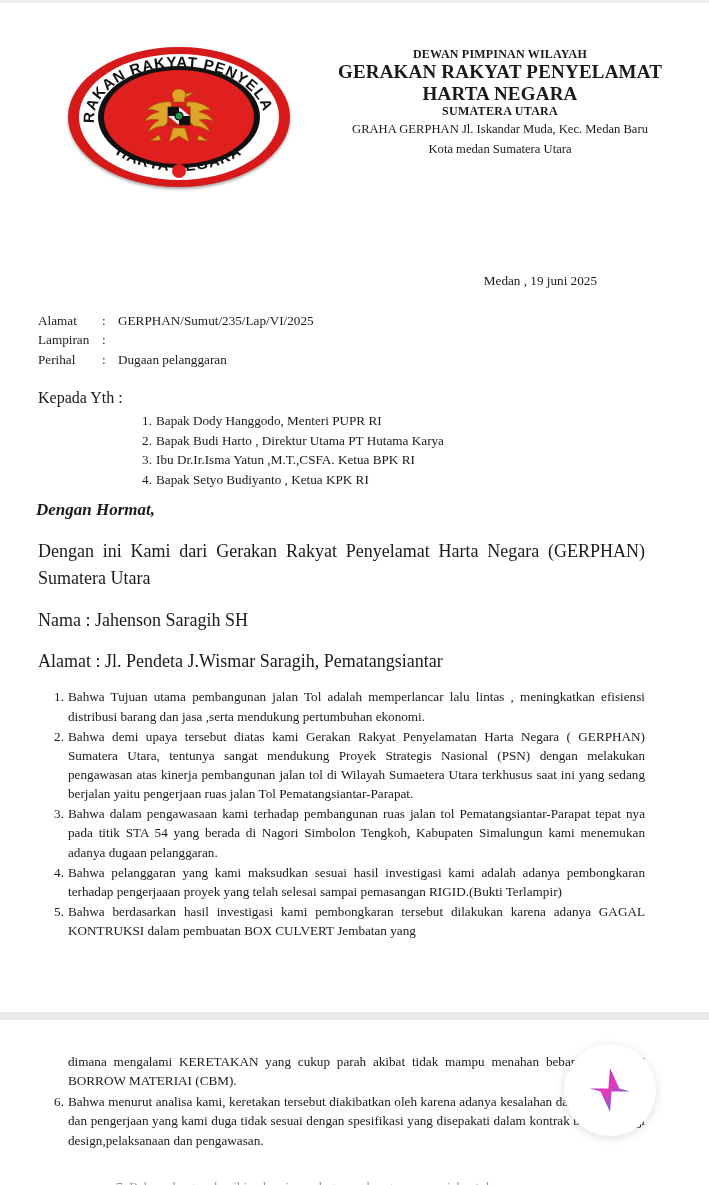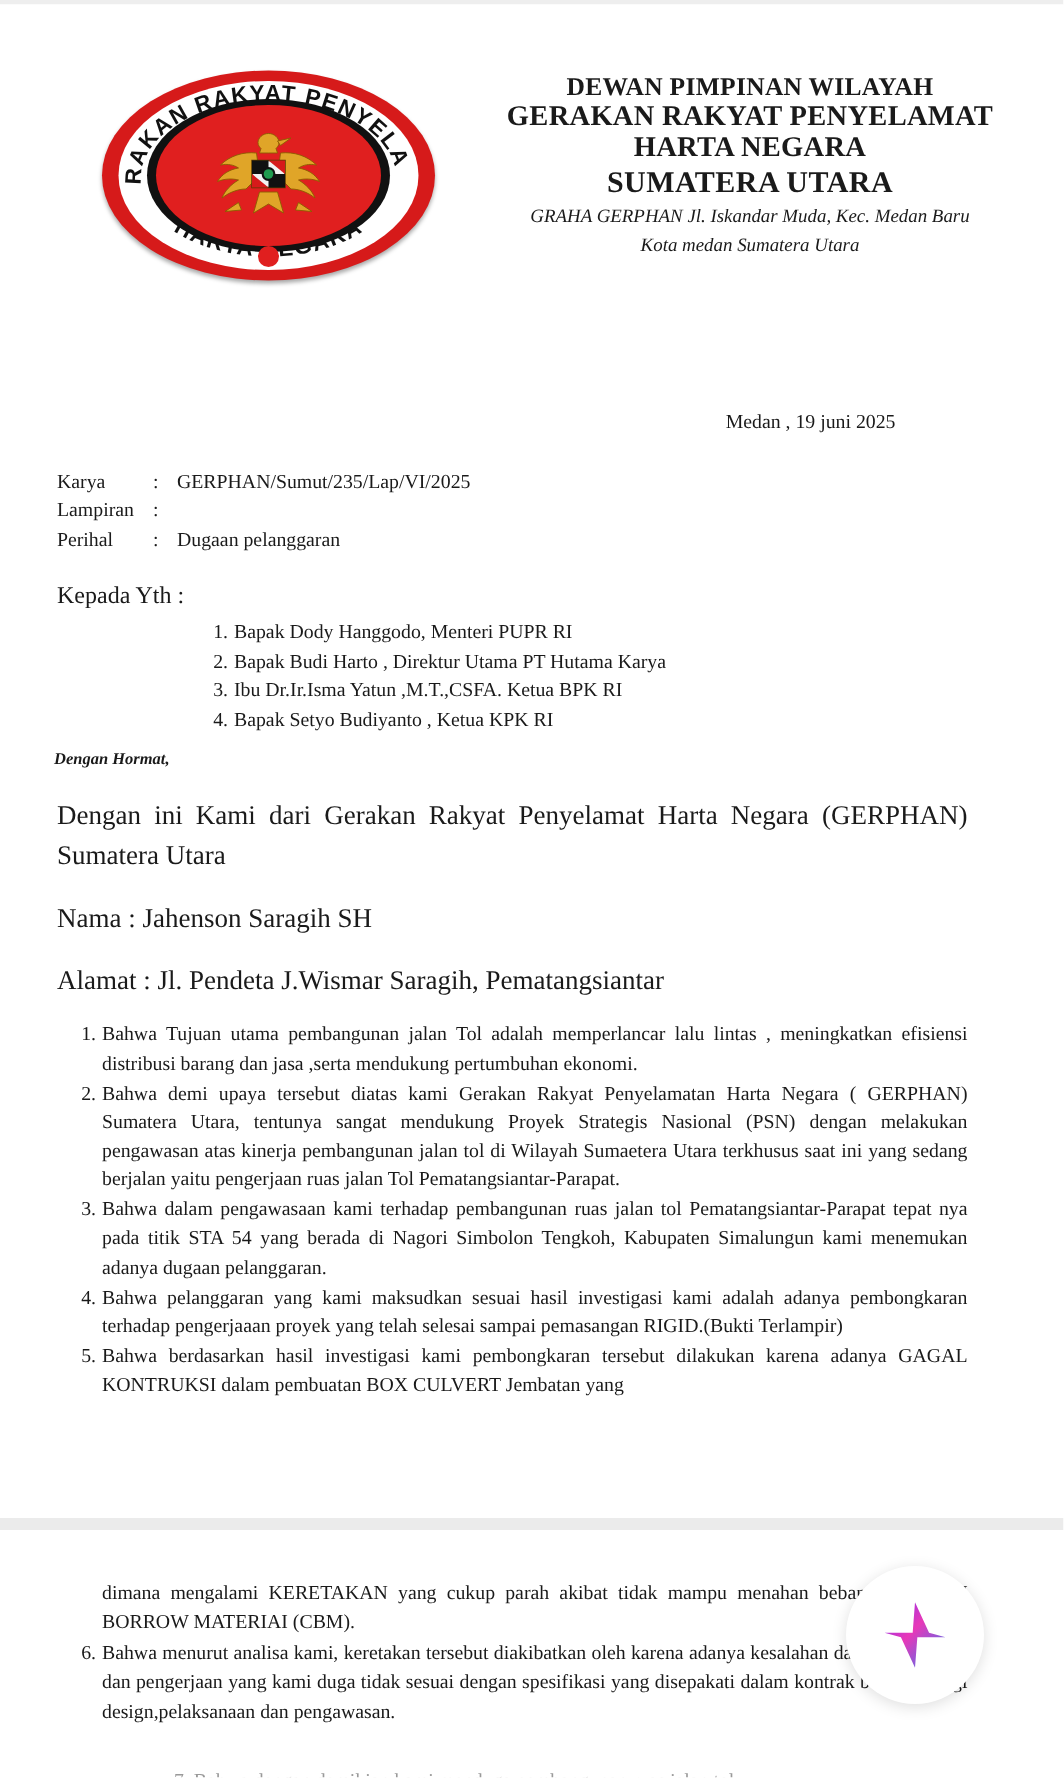--- a/index.html
+++ b/index.html
@@ -114,29 +114,28 @@
     width: 400px;
     text-align: center;
   }
   .org-block .l1,
   .org-block .l2,
   .org-block .l3,
   .org-block .l4 {
     font-weight: bold;
     line-height: 1.12;
   }
-  .org-block .l1 { font-size: 17px; letter-spacing: .2px; }
+  .org-block .l1 { font-size: 12px; letter-spacing: .2px; }
   .org-block .l2 { font-size: 19px; letter-spacing: .2px; }
   .org-block .l3 { font-size: 19px; letter-spacing: .2px; }
-  .org-block .l4 { font-size: 20px; letter-spacing: .3px; margin-top: 1px; }
+  .org-block .l4 { font-size: 12px; letter-spacing: .3px; margin-top: 1px; }
   .org-block .addr {
     font-size: 12.6px;
     line-height: 1.3;
     margin-top: 3px;
-    font-style: italic;
   }
 
   
   .doc-body {
     position: relative;
     padding: 0 64px 0 38px;
     font-size: 13.2px;
   }
   .date-line {
     text-align: right;
@@ -172,21 +171,21 @@
     position: absolute;
     left: -22px;
     width: 18px;
     text-align: right;
   }
 
   .salutation {
     margin-top: 10px;
     font-weight: bold;
     font-style: italic;
-    font-size: 11px;
+    font-size: 17px;
     margin-left: -2px;
   }
 
   .para {
     margin-top: 18px;
     font-size: 18px;
     line-height: 1.52;
     text-align: justify;
   }
   .para.tight { margin-top: 14px; }
@@ -310,21 +309,21 @@
       <div class="addr">Kota medan Sumatera Utara</div>
     </div>
   </div>
 
   <div class="doc-body">
 
     <div class="date-line">Medan , 19 juni 2025</div>
 
     <div class="meta">
       <div class="meta-row">
-        <span class="meta-label">Karya</span>
+        <span class="meta-label">Alamat</span>
         <span class="meta-colon">:</span>
         <span class="meta-value">GERPHAN/Sumut/235/Lap/VI/2025</span>
       </div>
       <div class="meta-row">
         <span class="meta-label">Lampiran</span>
         <span class="meta-colon">:</span>
       </div>
       <div class="meta-row">
         <span class="meta-label">Perihal</span>
         <span class="meta-colon">:</span>

